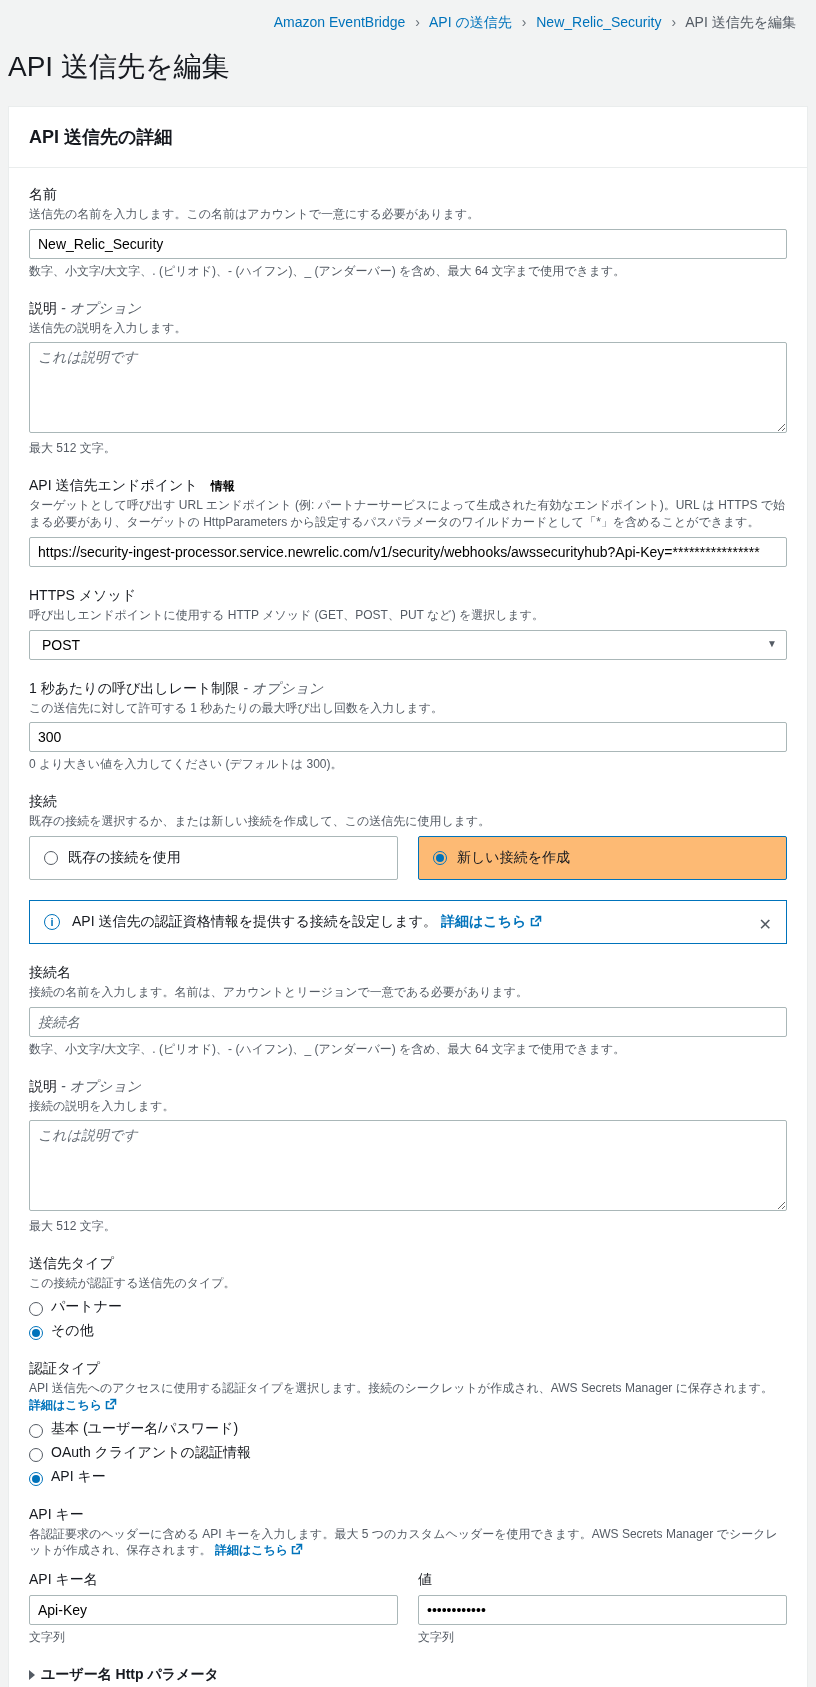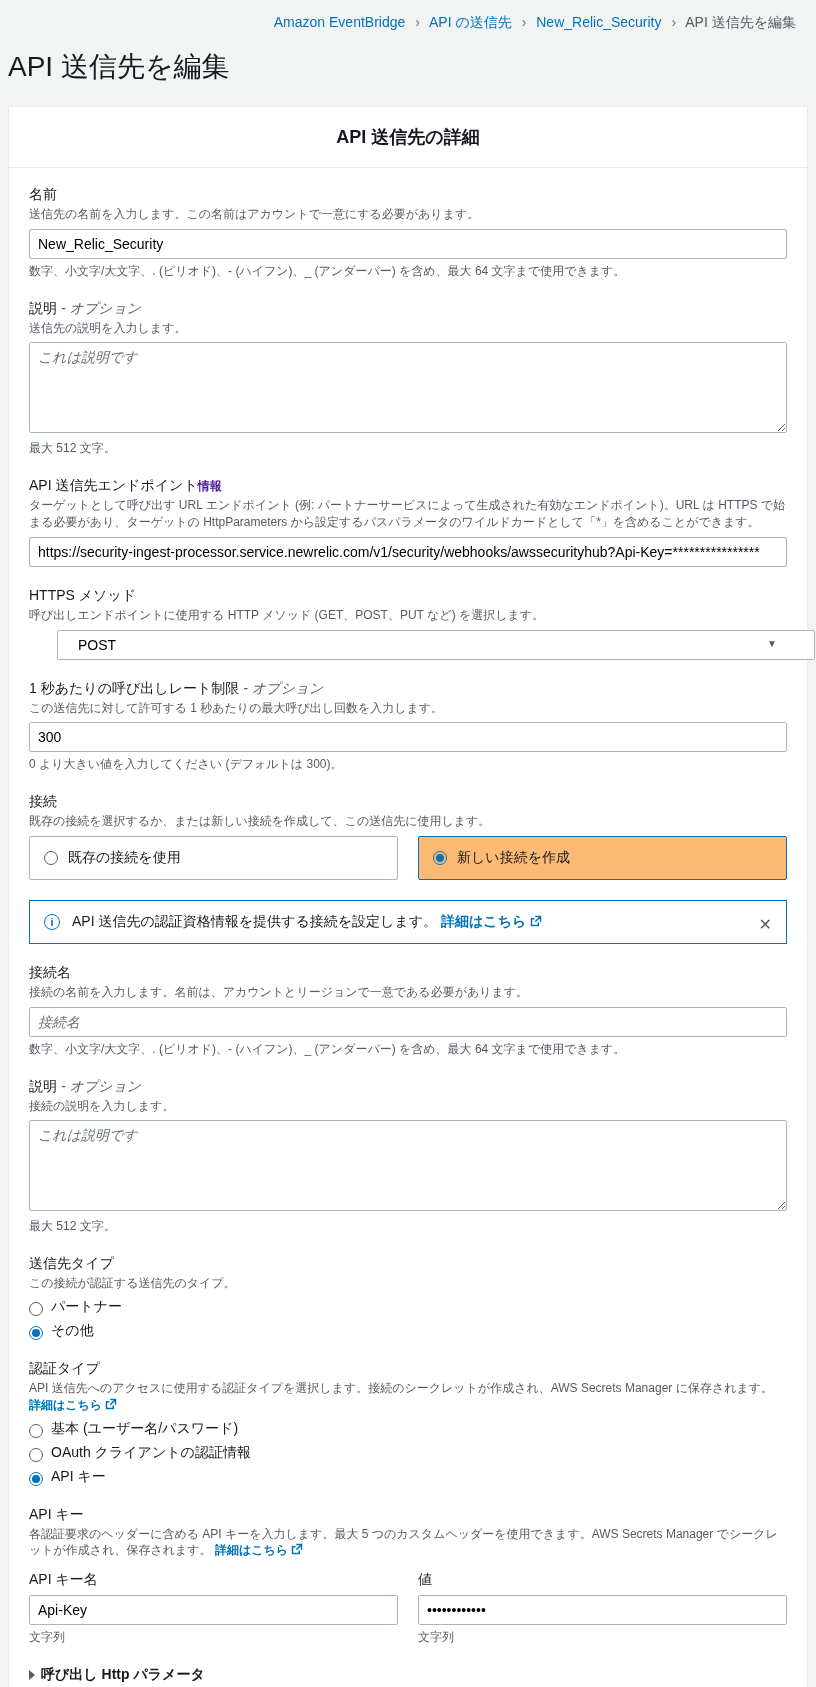--- a/index.html
+++ b/index.html
@@ -4,33 +4,33 @@
 <style>
 * { box-sizing: border-box; margin: 0; padding: 0; }
 body { font-family: "Amazon Ember", "Helvetica Neue", Arial, sans-serif; font-size: 14px; color: #16191f; background: #f2f3f3; }
 .breadcrumb { padding: 14px 20px 8px; font-size: 14px; text-align: right; }
 .breadcrumb a { color: #0073bb; text-decoration: none; }
 .breadcrumb span.sep { display:inline-block; margin:0 6px; color:#687078; }
 .breadcrumb span.current { color:#545b64; }
 h1.page-title { font-size: 28px; font-weight: 400; padding: 8px 8px 20px; }
 .panel { background:#fff; border:1px solid #eaeded; margin: 0 8px 20px; }
 .panel-header { padding: 18px 20px; border-bottom:1px solid #eaeded; }
-.panel-header h2 { font-size: 18px; font-weight:700;text-align:center; }
+.panel-header h2 { font-size: 18px; font-weight:700; }
 .panel-body { padding: 18px 20px; }
 .field { margin-bottom: 20px; }
 .field-label { font-weight:400; font-size:14px; display:block; margin-bottom:2px; }
 .field-desc { font-size:12px; color:#545b64; margin-bottom:6px; line-height:1.4; }
 .field-hint { font-size:12px; color:#545b64; margin-top:4px; line-height:1.4; }
 input[type=text], textarea, input[type=password] { width:100%; padding:6px 8px; font-size:14px; border:1px solid #aab7b8; border-radius:2px; }
 input[type=text]::placeholder, textarea::placeholder { color:#687078; font-style:italic; }
 textarea { resize: vertical; height:91px; }
 .select-wrap { position:relative; }
-select { width:100%; padding:6px 20px; font-size:14px; border:1px solid #aab7b8; border-radius:2px; appearance:none; background:#fff;margin-left:28px; }
+select { width:100%; padding:6px 12px; font-size:14px; border:1px solid #aab7b8; border-radius:2px; appearance:none; background:#fff; }
 .select-wrap::after { content:"▼"; position:absolute; right:10px; top:8px; font-size:10px; color:#545b64; pointer-events:none; }
-.inline-link { color:#4c1d95; font-weight:700; font-size:12px; text-decoration:none; margin-left:0; }
+.inline-link { color:#000000; font-weight:700; font-size:12px; text-decoration:none; margin-left:13px; }
 .italic { font-style: italic; color:#545b64; }
 .radio-tiles { display:flex; gap:20px; }
 .radio-tile { flex:1; border:1px solid #aab7b8; border-radius:2px; padding:12px 14px; display:flex; align-items:center; gap:10px; cursor:pointer; background:#fff; }
 .radio-tile.selected { border:1px solid #0073bb; background:#fdba74; }
 .radio-circle { width:14px; height:14px; border:1px solid #545b64; border-radius:50%; display:inline-flex; align-items:center; justify-content:center; flex-shrink:0; }
 .radio-circle.checked { border-color:#0073bb; }
 .radio-circle.checked::after { content:""; width:8px; height:8px; background:#0073bb; border-radius:50%; }
 .alert { border:1px solid #0073bb; padding:12px 14px; display:flex; align-items:center; gap:12px; margin-bottom:20px; position:relative; }
 .alert .info-icon { width:16px; height:16px; border:1px solid #0073bb; border-radius:50%; color:#0073bb; font-size:11px; display:flex; align-items:center; justify-content:center; font-weight:700; flex-shrink:0; }
 .alert .close-icon { position:absolute; right:14px; top:14px; font-size:16px; color:#545b64; cursor:pointer; }
@@ -190,17 +190,17 @@
         <div>
           <label class="field-label">値</label>
           <input type="password" style="margin-top: 4px;" value="••••••••••••">
           <div class="field-hint">文字列</div>
         </div>
       </div>
     </div>
 
     <div class="expand-row">
       <span class="triangle"></span>
-      <span>呼び出し Http パラメータ</span>
+      <span>ユーザー名 Http パラメータ</span>
     </div>
 
   </div>
 </div>
 
 </body></html>

